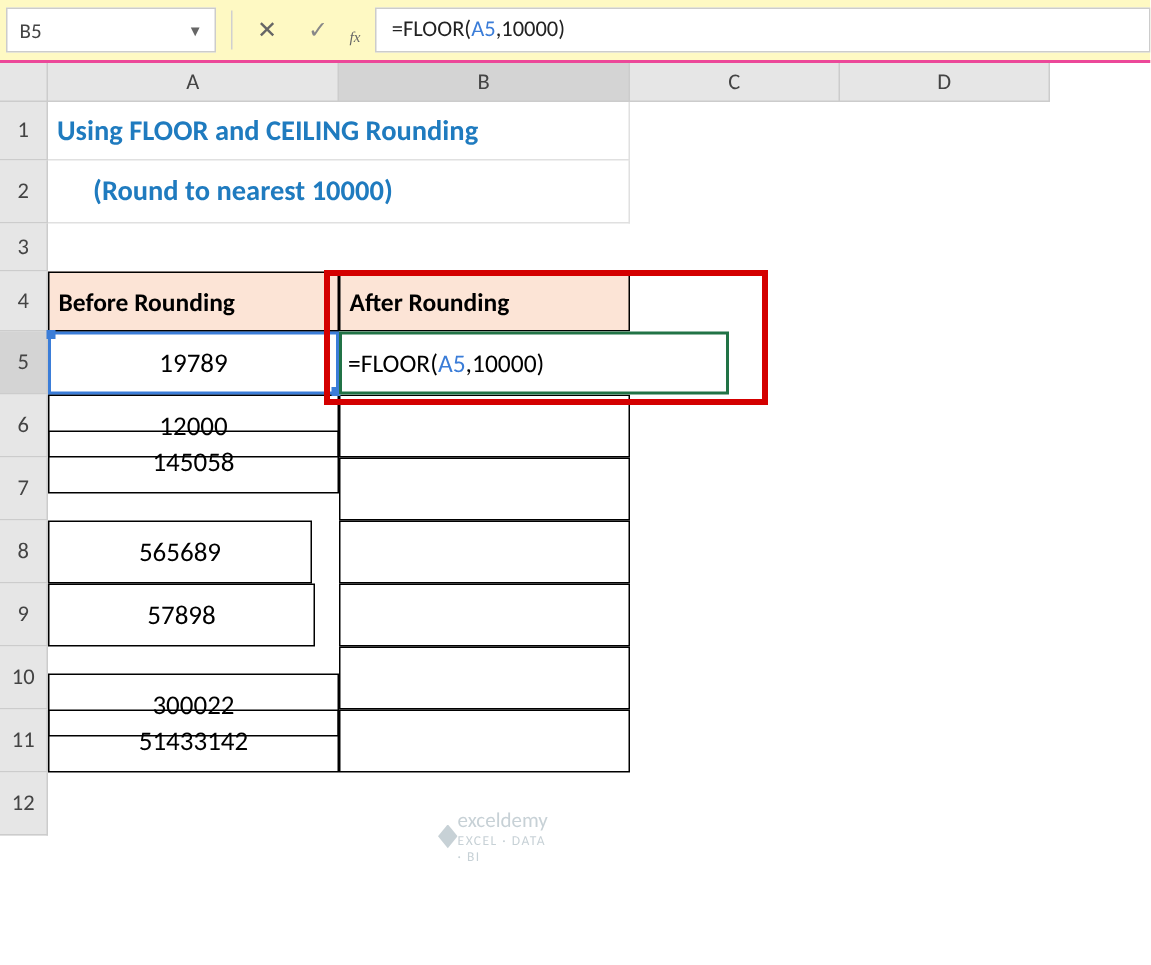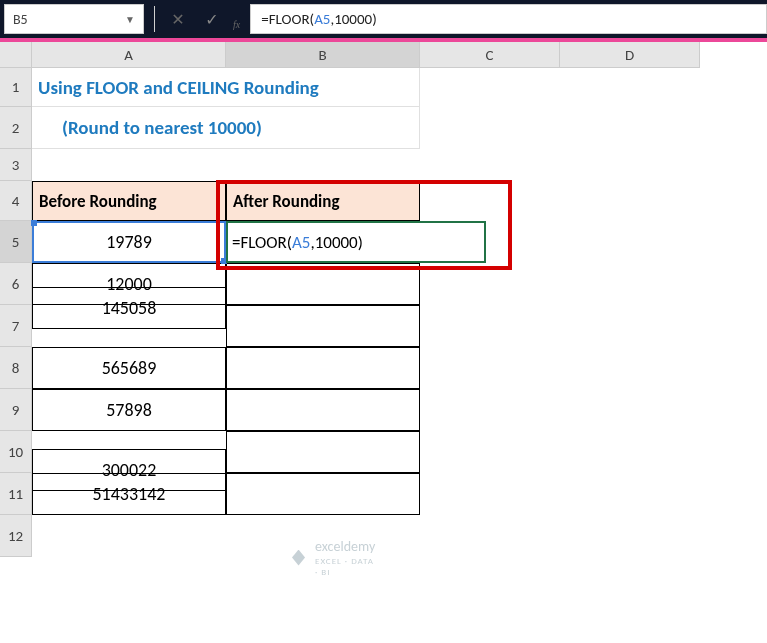--- a/index.html
+++ b/index.html
@@ -9,22 +9,22 @@
       background: #fff;
       width: 767px;
       height: 643px;
       overflow: hidden;
       position: relative;
     }
     .formula-bar {
       display: flex;
       align-items: center;
       height: 42px;
-      border-bottom: 4px solid #ec4899;
-      background: #0f172a;
+      border-bottom: 2px solid #ec4899;
+      background: #fef9c3;
     }
     .name-box {
       width: 140px;
       height: 30px;
       margin: 0 4px;
       background: #fff;
       border: 1px solid #ccc;
       display: flex;
       align-items: center;
       padding: 0 8px;
@@ -129,21 +129,21 @@
     .active-cell-box .ref { color: #3b7dd8; }
     .highlight-box {
       position: absolute;
       border: 4px solid #d40000;
       pointer-events: none;
       z-index: 10;
     }
     .watermark {
       position: absolute;
       color: #b0bec5; font-size: 14px;
-      display: flex; align-items: center; gap: 10px;
+      display: flex; align-items: center; gap: 0;
       z-index: 1; opacity: 0.7;
     }
     .watermark .logo {
       width: 16px; height: 16px; background: #b0bec5;
       clip-path: polygon(50% 0, 100% 50%, 50% 100%, 0 50%);
     }
     .watermark .sub { font-size: 9px; letter-spacing: 1px; display: block; }
   </style>
 </head>
 <body>
@@ -215,24 +215,24 @@
 
     <div class="cell data-cell" style="left:0; top:153px; width:194px; height:42px;">
         <span>19789</span>
       </div>
     <div class="cell data-cell" style="left:0; top:195px; width:194px; height:42px;">
         <span>12000</span>
       </div>
     <div class="cell data-cell" style="left:0; top:219px; width:194px; height:42px;">
         <span>145058</span>
       </div>
-    <div class="cell data-cell" style="left:0; top:279px; width:194px; height:42px;">
+    <div class="cell data-cell" style="left:0; top:279px; width:176px; height:42px;">
         <span>565689</span>
       </div>
-    <div class="cell data-cell" style="left:0; top:321px; width:194px; height:42px;">
+    <div class="cell data-cell" style="left:0; top:321px; width:178px; height:42px;">
         <span>57898</span>
       </div>
     <div class="cell data-cell" style="left:0; top:381px; width:194px; height:42px;">
         <span>300022</span>
       </div>
     <div class="cell data-cell" style="left:0; top:405px; width:194px; height:42px;">
         <span>51433142</span>
       </div>
 
     <div class="cell empty-data" style="left:194px; top:195px; width:194px; height:42px;"></div>

